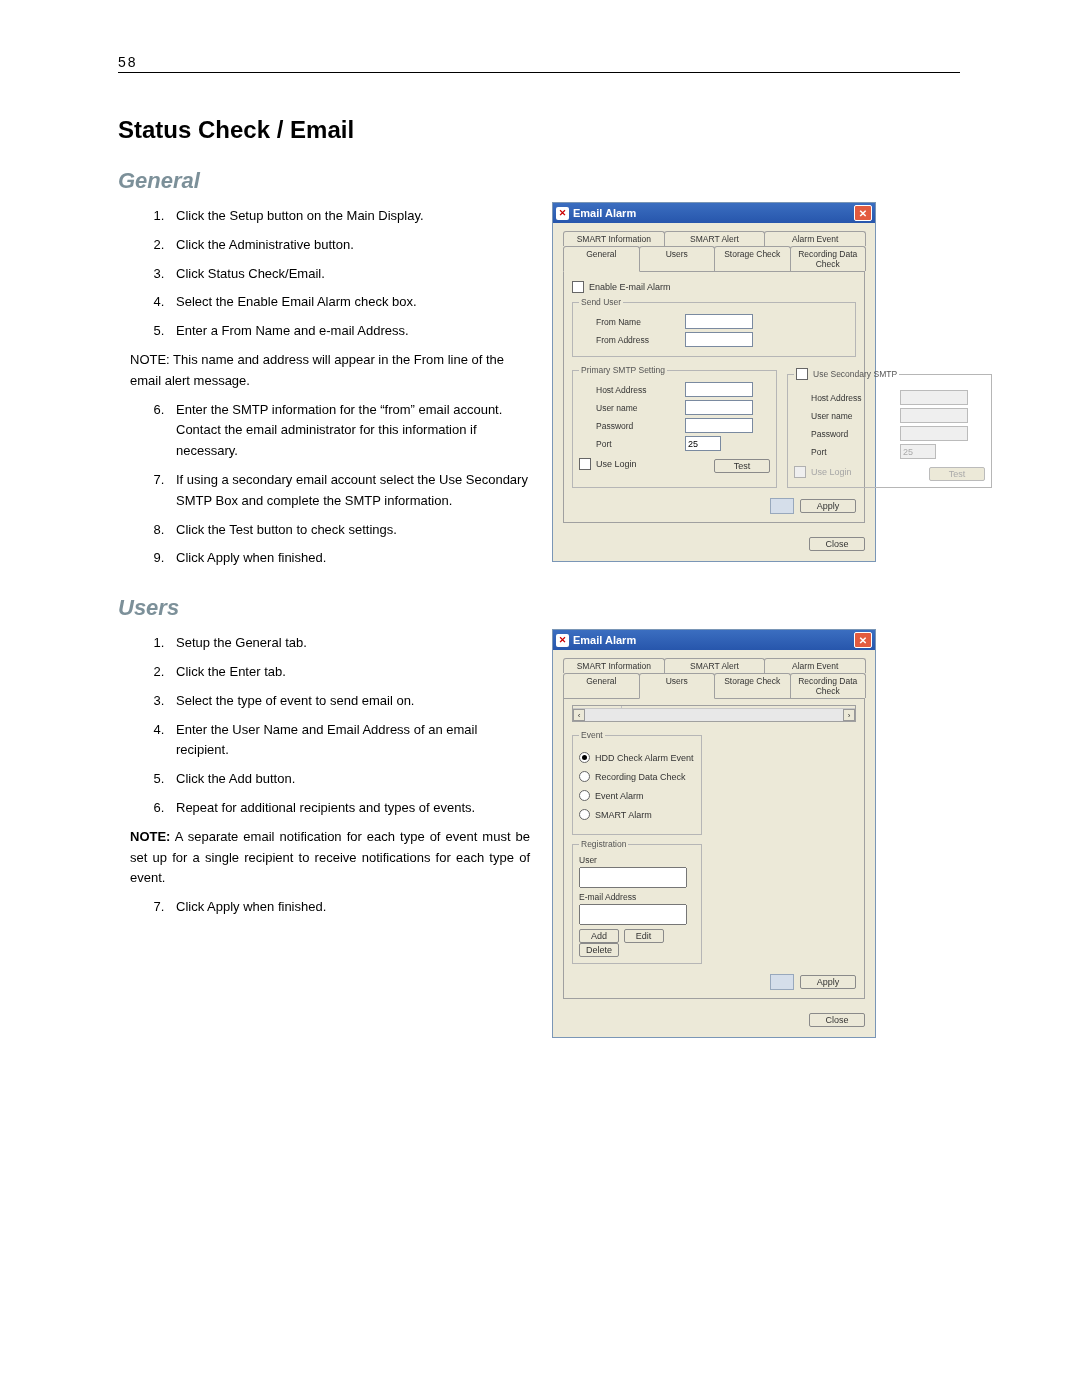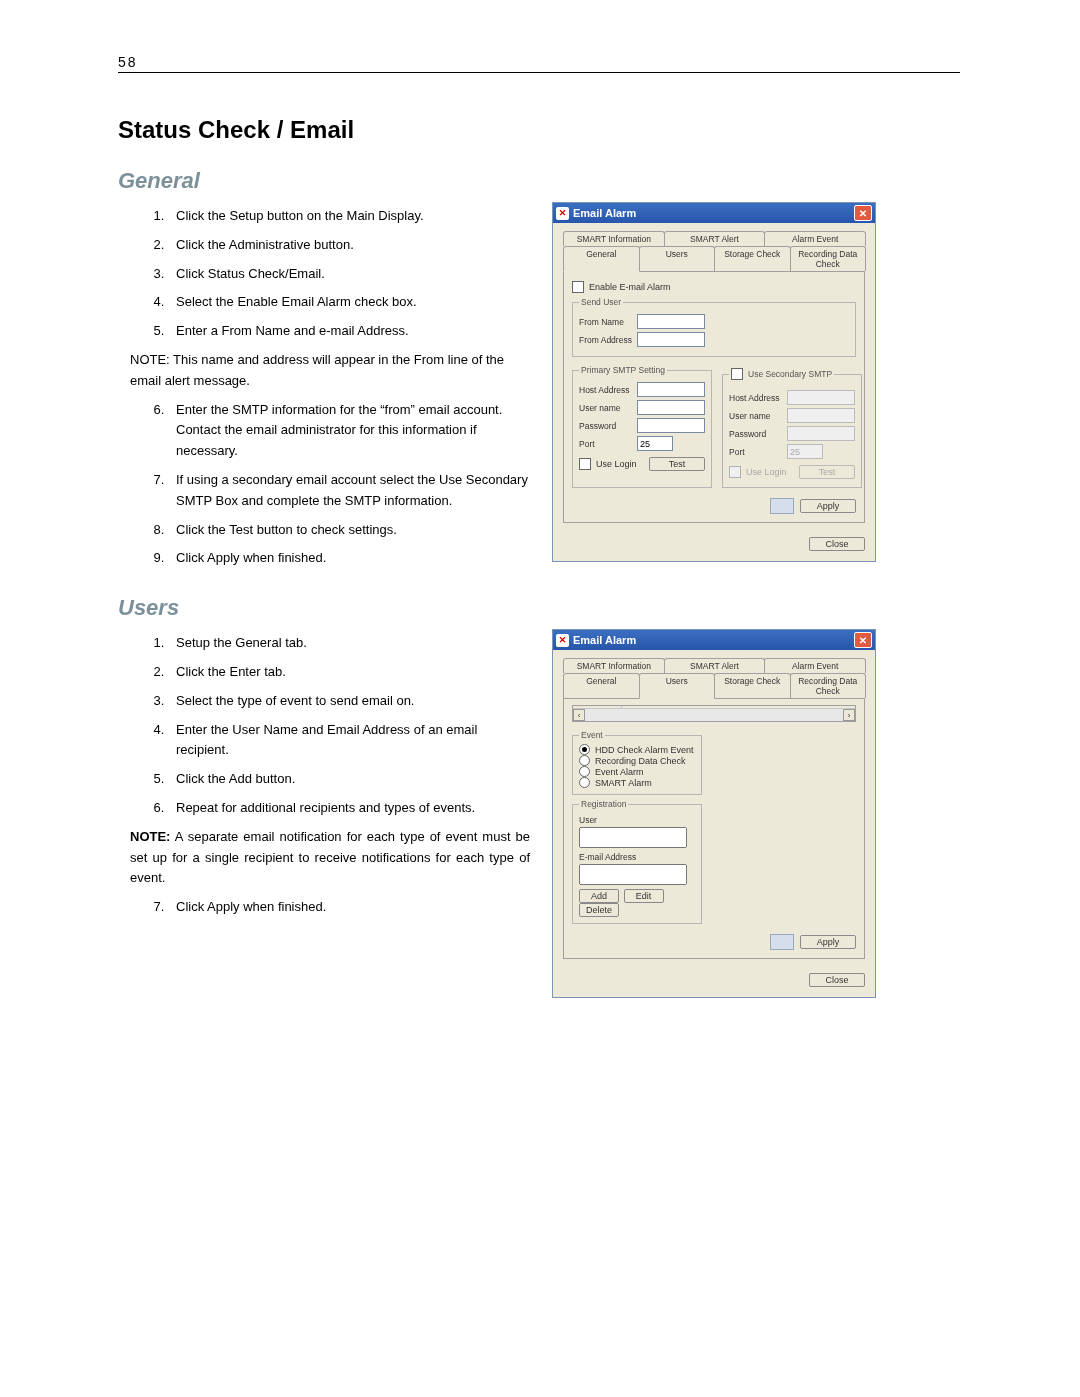--- a/index.html
+++ b/index.html
@@ -148,21 +148,21 @@
     width: 10px; height: 10px;
     border: 1px solid #666;
     background: #fff;
     margin-right: 5px;
   }
   .cb.disabled { color: #a6a6a6; }
   .cb.disabled .box { border-color: #b0b0b0; background: #efefef; }
 
   .radio {
     display: flex; align-items: center;
-    margin: 0 0;
+    margin: 8px 0;
   }
   .radio .dot {
     width: 9px; height: 9px;
     border: 1px solid #666;
     border-radius: 50%;
     margin-right: 5px;
     position: relative;
     background: #fff;
   }
   .radio .dot.on::after {
@@ -179,21 +179,22 @@
     margin: 4px 0;
     padding: 4px 6px 6px 6px;
   }
   fieldset.grp legend {
     font-size: 8.5px;
     padding: 0 2px;
     color: #555;
   }
   .form-row {
     display: flex; align-items: center;
-    margin: 3px 0;
+    margin: 3px 17px;
+    gap: 31px;
   }
   .form-row label {
     width: 58px;
     font-size: 8.5px;
   }
   .form-row input[type=text] {
     height: 13px;
     width: 62px;
     border: 1px solid #7a8aa0;
     font-size: 9px;
@@ -213,21 +214,21 @@
     border-radius: 2px;
   }
   .btn.disabled { color: #aaa; border-color: #bbb; }
 
   .two-smtp {
     display: flex;
     gap: 10px;
   }
   .two-smtp fieldset.grp { flex: 1; }
 
-  .smtp-bottom { display: flex; align-items: center; margin-top: 4px; }
+  .smtp-bottom { display: flex; align-items: flex-end; margin-top: 4px; }
   .smtp-bottom .cb { margin-right: auto; }
 
   .hover-icon {
     width: 22px; height: 14px;
     background: #d5deea;
     border: 1px solid #98a8bc;
     margin-right: 6px;
     display: inline-block;
     vertical-align: middle;
   }

